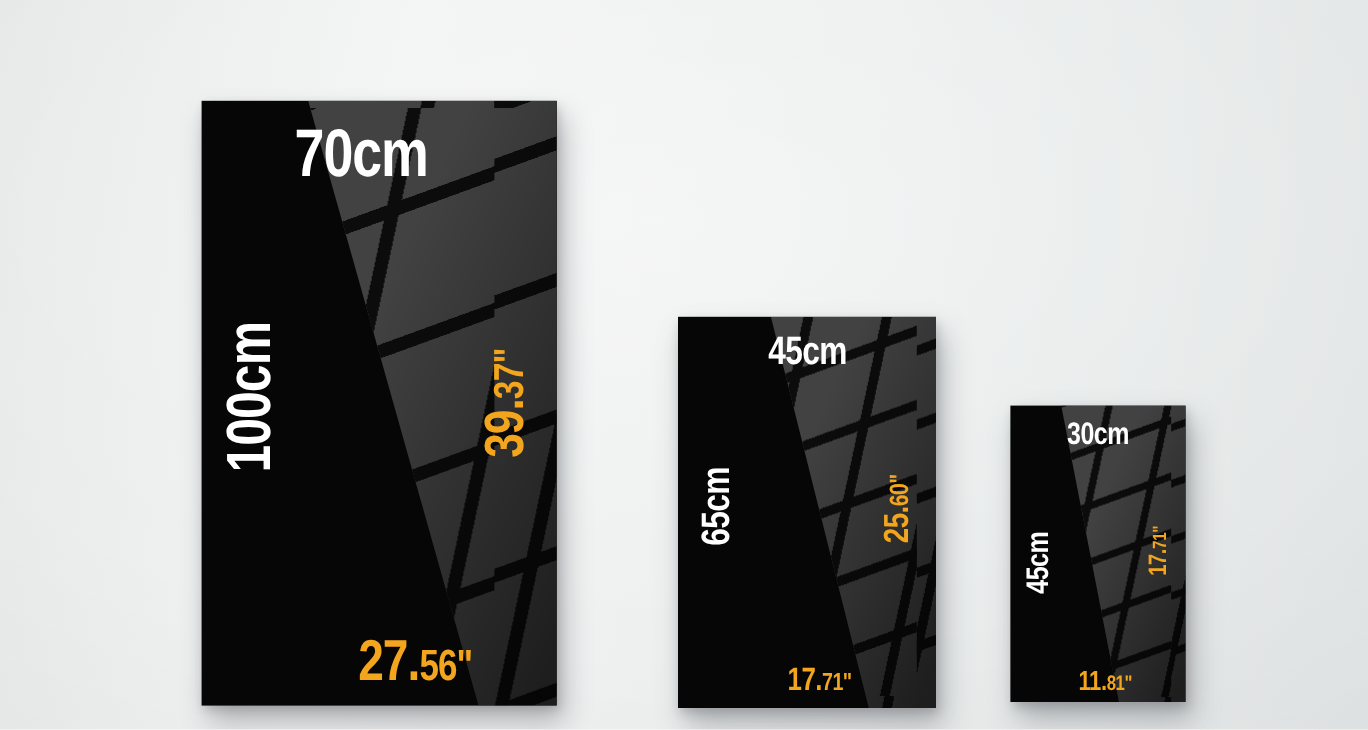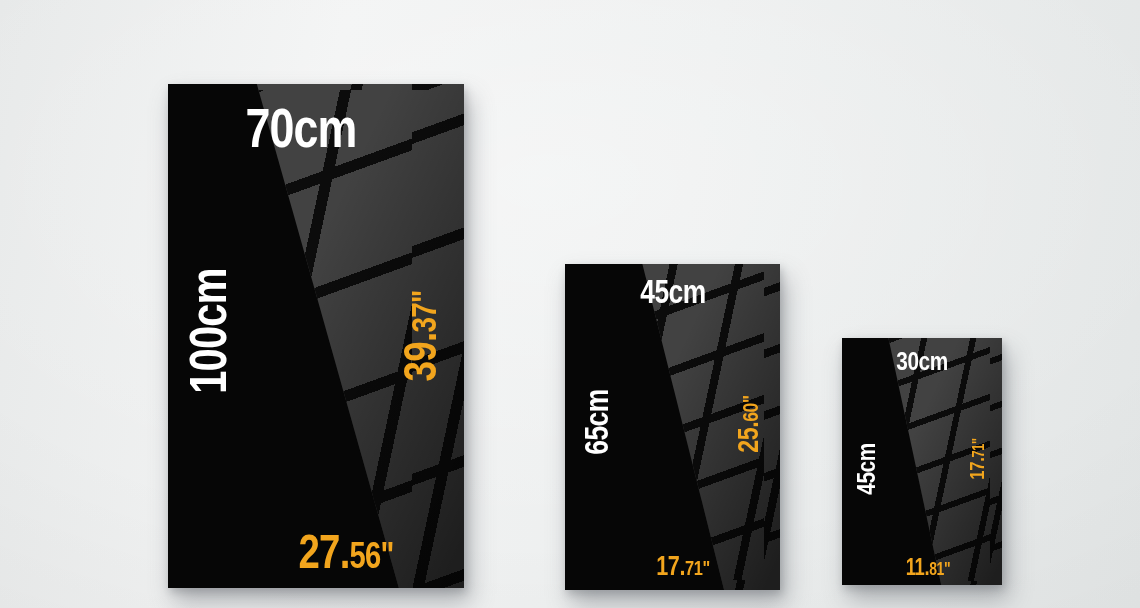--- a/index.html
+++ b/index.html
@@ -45,21 +45,21 @@
     --fsTop:56px;--topX:45%;--topOff:16px;
     --fsSide:52px;--sideX:13.5%;--sideY:49%;
     --fsInSide:46px;--inX:85%;--inY:50%;
     --fsInBot:48px;--botX:60%;--botOff:12px;}
   #poster-medium{left:565px;top:264px;width:215px;height:326px;
     --cutTop:36%;--cutBot:74%;--tv:56px;--th:50px;--gp:8px;--ox:-16px;--oy:-10px;
     --fsTop:33px;--topX:50%;--topOff:11px;
     --fsSide:33px;--sideX:14.5%;--sideY:48.5%;
     --fsInSide:29px;--inX:85%;--inY:49%;
     --fsInBot:27px;--botX:55%;--botOff:10px;}
-  #poster-small{left:842px;top:338px;width:160px;height:247px;
+  #poster-small{left:842px;top:338px;width:146px;height:247px;
     --cutTop:29%;--cutBot:62%;--tv:42px;--th:38px;--gp:6px;--ox:-12px;--oy:-4px;
     --fsTop:26px;--topX:50%;--topOff:10px;
     --fsSide:26px;--sideX:15%;--sideY:53%;
     --fsInSide:21px;--inX:84%;--inY:49%;
     --fsInBot:23px;--botX:54%;--botOff:6px;}
 </style>
 </head>
 <body>
 
 <div class="vignette"></div>

